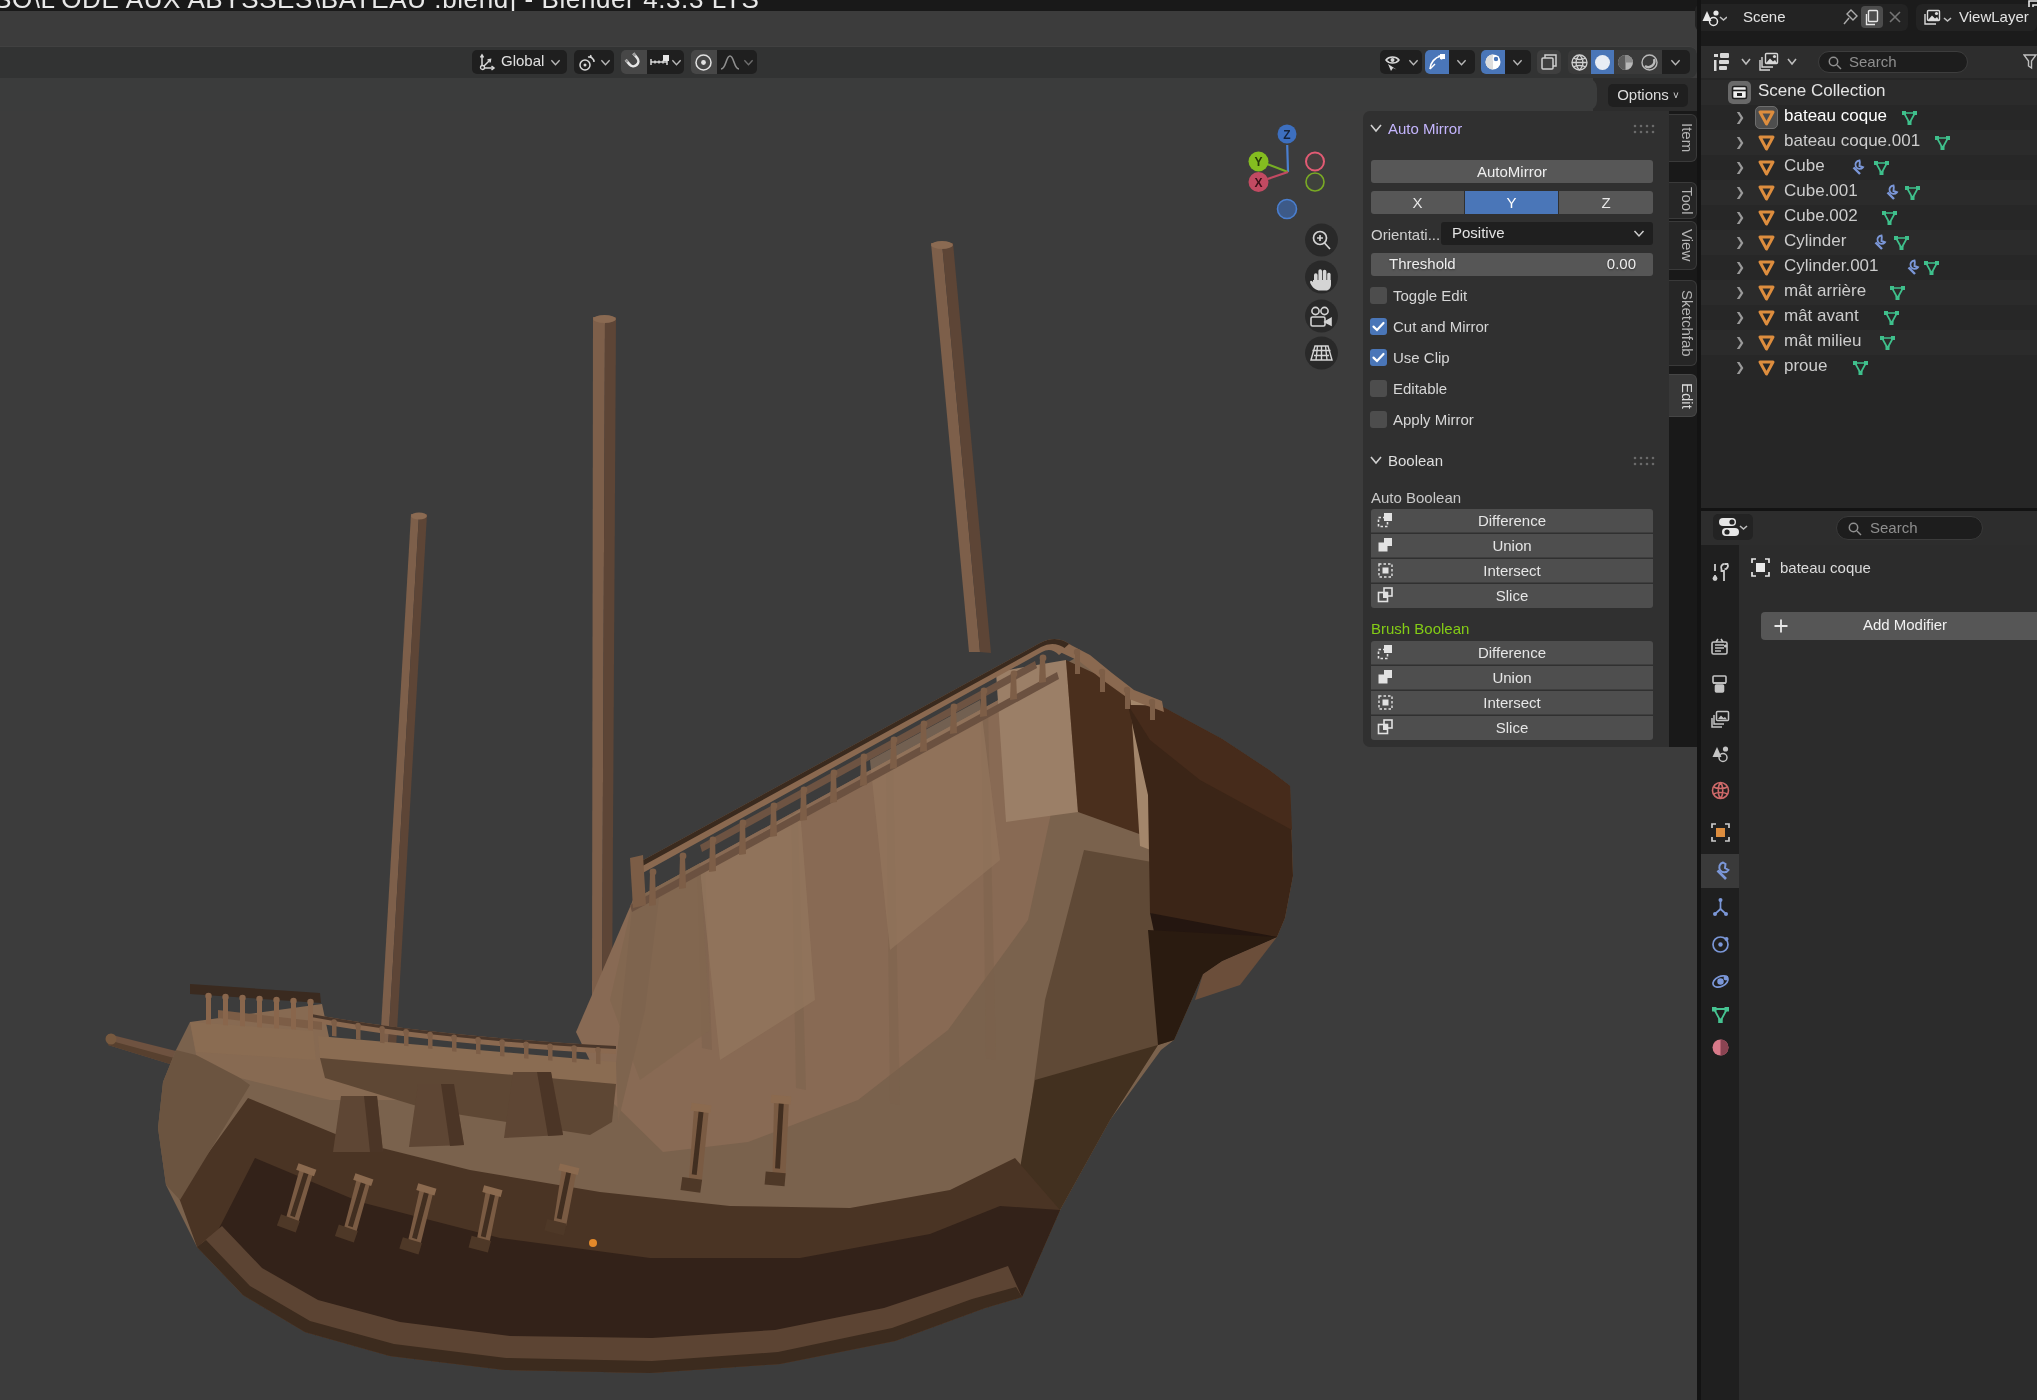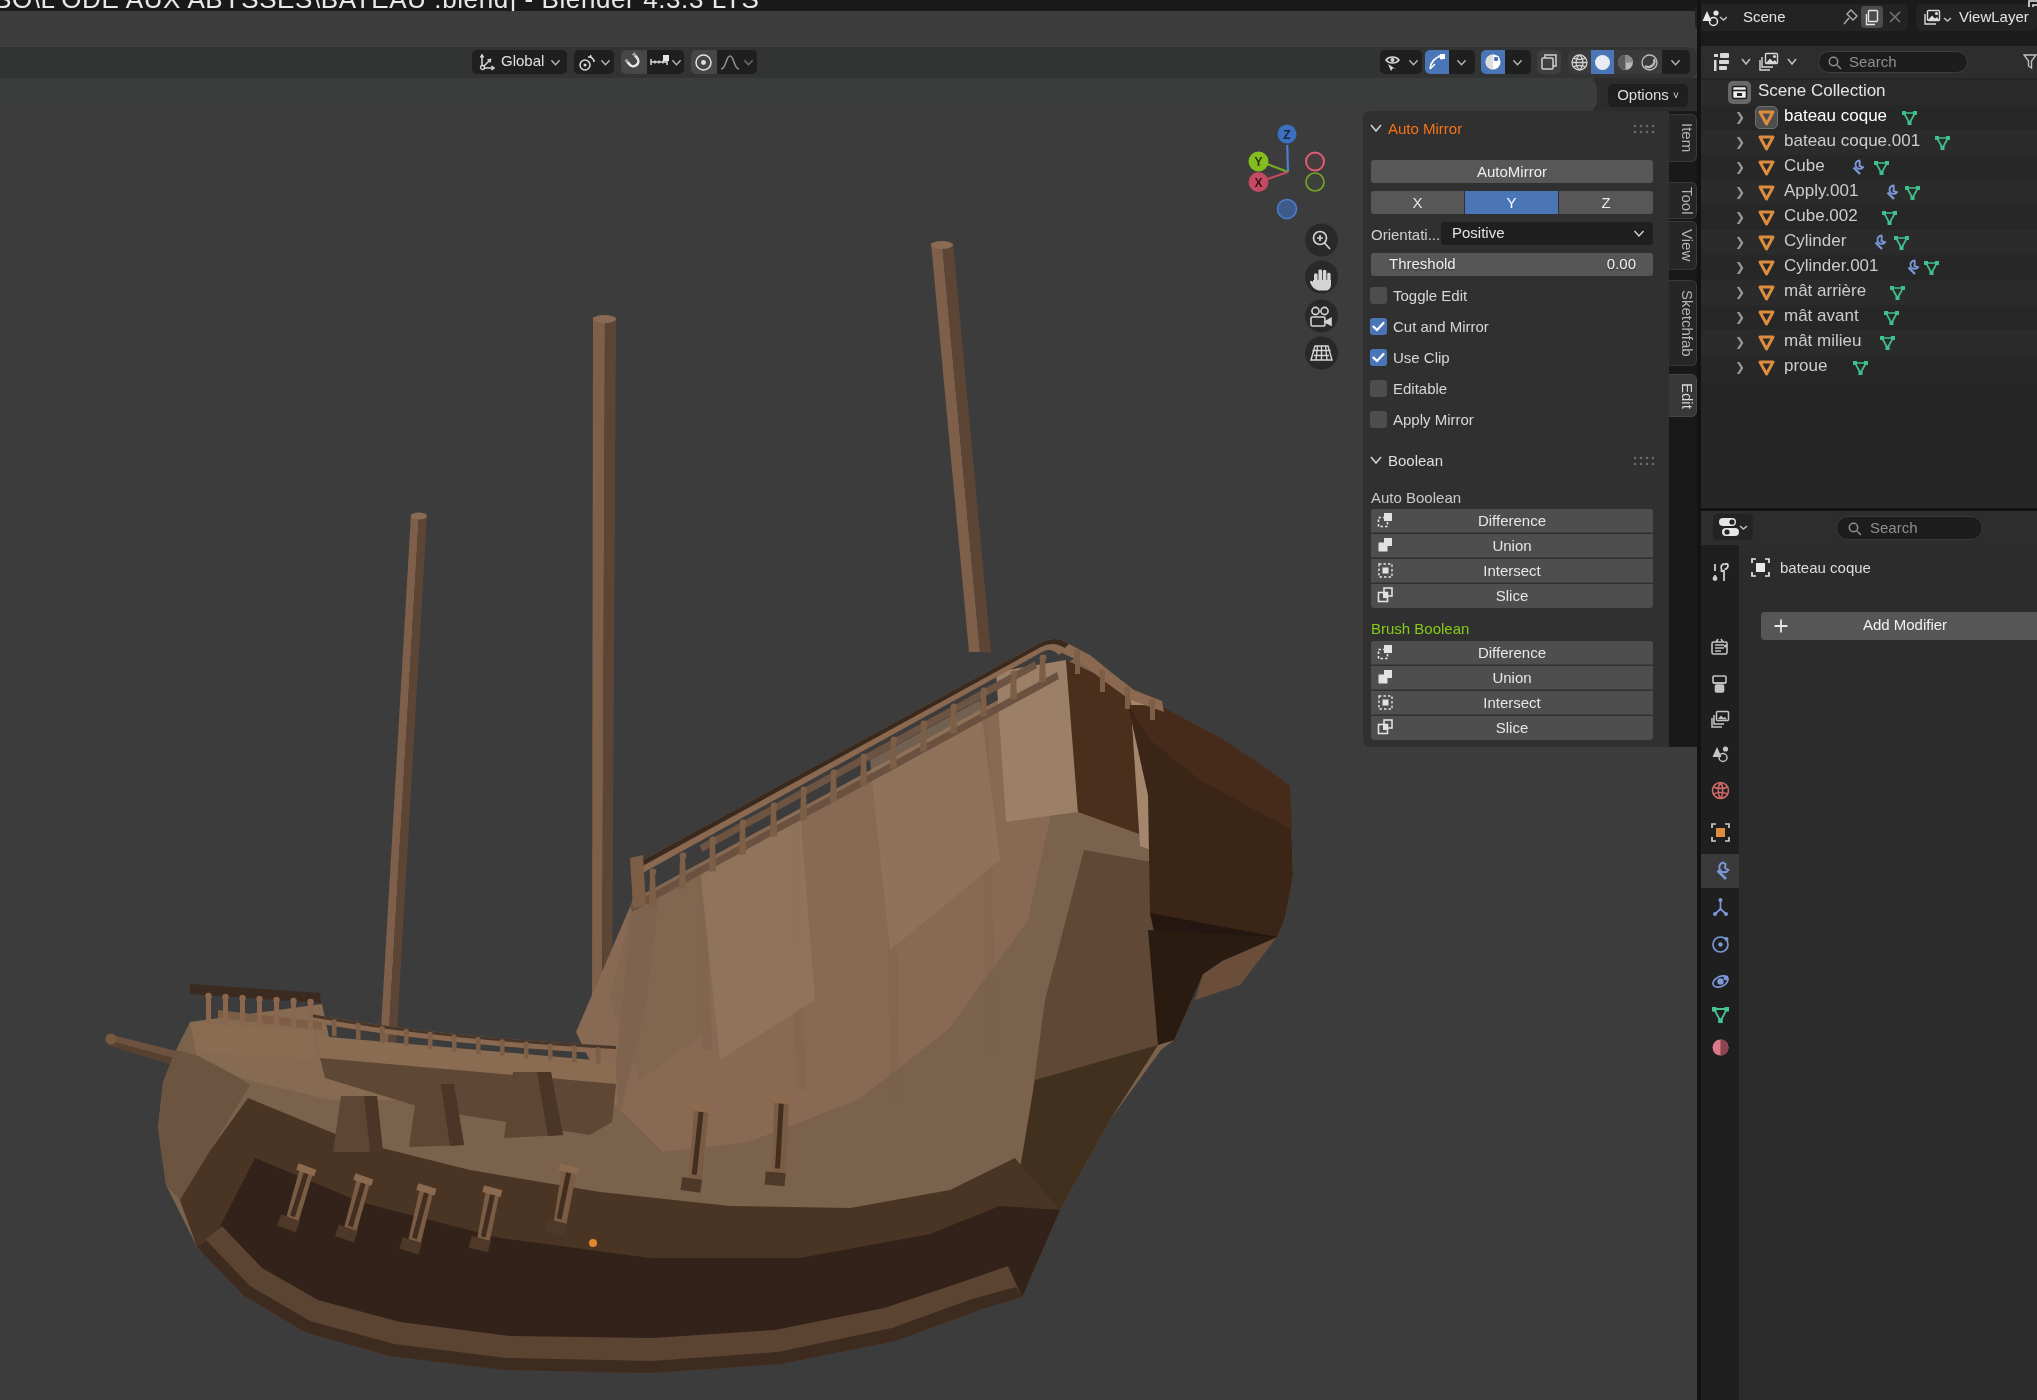--- a/index.html
+++ b/index.html
@@ -632,21 +632,21 @@
           </svg>
           <svg class="gmesh" style="left:171px">
             <use href="#gtri"></use>
           </svg>
       </div>
       <div class="orow" style="top:134px;background:#2b2b2b">
         <div class="oarrow">❯</div>
           <svg class="omesh">
             <use href="#otri"></use>
           </svg>
-          <div class="orow-text">Apply.001</div>
+          <div class="orow-text">Cube.001</div>
         <svg class="bwrench" style="left:179px">
             <use href="#bwrench"></use>
           </svg>
           <svg class="gmesh" style="left:202px">
             <use href="#gtri"></use>
           </svg>
       </div>
       <div class="orow" style="top:159px;background:#272727">
         <div class="oarrow">❯</div>
           <svg class="omesh">
@@ -862,21 +862,21 @@
   <div class="ntab" style="top:114px;height:48px;">Item</div>
   <div class="ntab" style="top:182px;height:37px;">Tool</div>
   <div class="ntab" style="top:221px;height:49px;">View</div>
   <div class="ntab" style="top:280px;height:86px;">Sketchfab</div>
   <div class="ntab ntab-on" style="top:374px;height:43px;">Edit</div>
   <div class="abs" id="npanelcontent">
 
     <svg class="abs" style="left:1369px;top:122px" width="14" height="12" viewBox="0 0 14 12">
         <path d="M2 3 L7 9 L12 3" stroke="#d0d0d0" stroke-width="1.6" fill="none"></path>
       </svg>
-    <div class="npx" style="left:1388px;top:120px;color:#f97316">Auto Mirror</div>
+    <div class="npx" style="left:1388px;top:120px;color:#c4b5fd">Auto Mirror</div>
     <svg class="abs" style="left:1633px;top:124px" width="22" height="10">
         <g fill="#6a6a6a">
           <circle cx="2" cy="2" r="1.3"></circle>
           <circle cx="8" cy="2" r="1.3"></circle>
           <circle cx="14" cy="2" r="1.3"></circle>
           <circle cx="20" cy="2" r="1.3"></circle>
           <circle cx="2" cy="8" r="1.3"></circle>
           <circle cx="8" cy="8" r="1.3"></circle>
           <circle cx="14" cy="8" r="1.3"></circle>
           <circle cx="20" cy="8" r="1.3"></circle>

